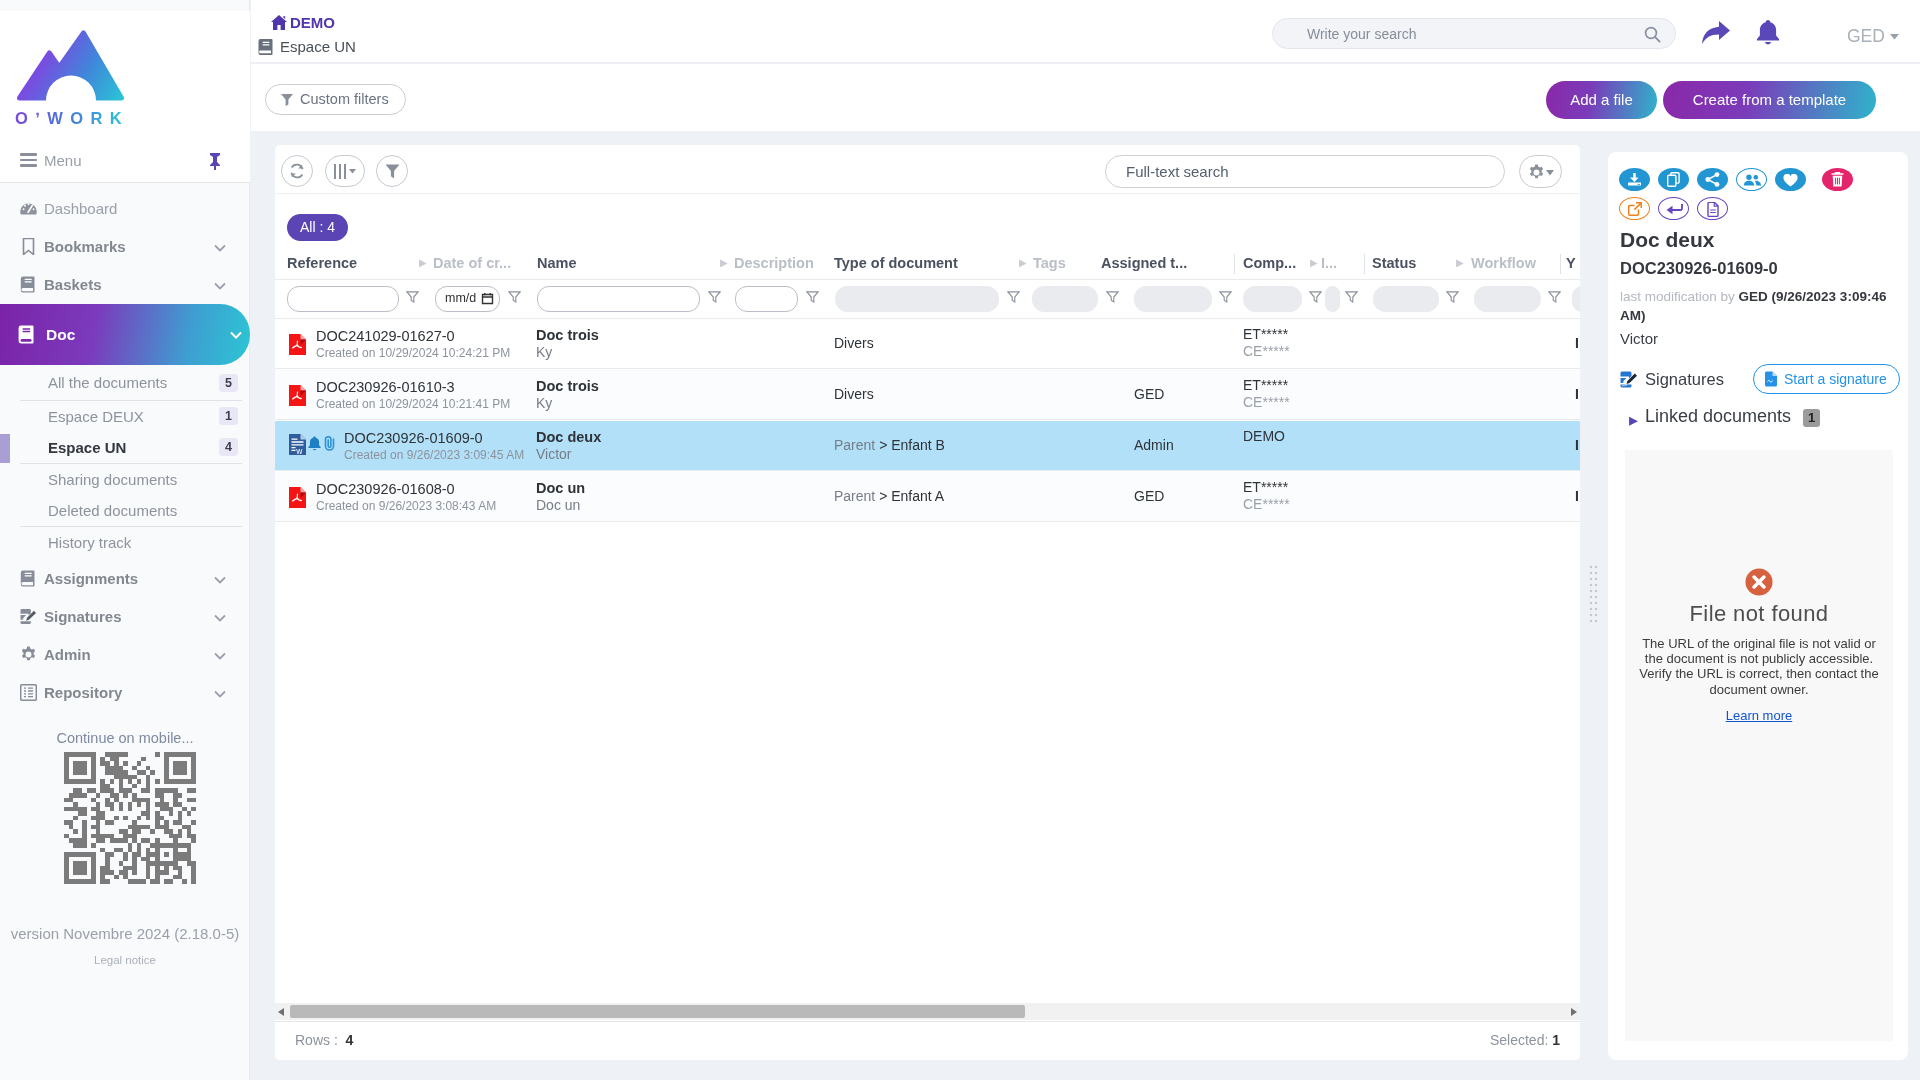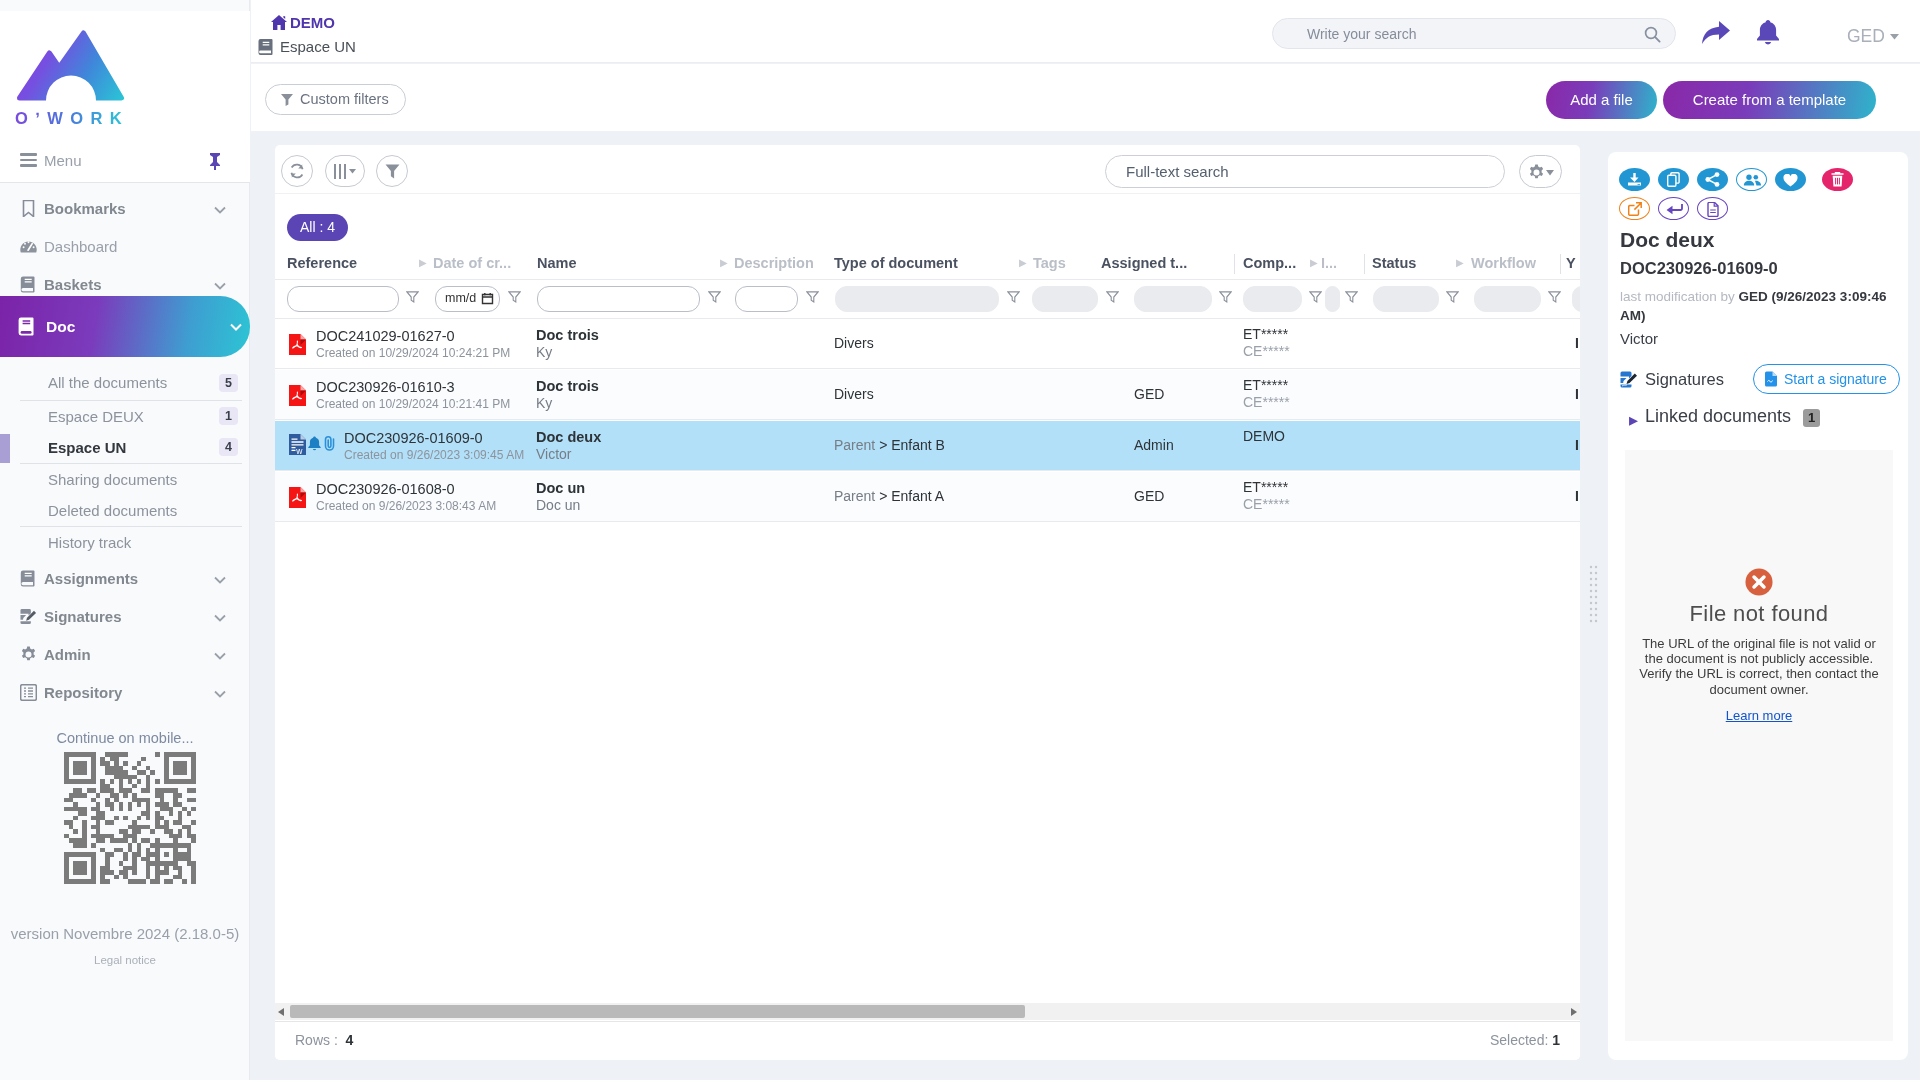--- a/index.html
+++ b/index.html
@@ -120,47 +120,47 @@
       <span></span>
       <span></span>
       <span></span>
     </div>
   <span class="mtxt">Menu</span>
   <svg style="position:absolute;right:28px;top:12px" width="14" height="18" viewBox="0 0 14 18">
       <path d="M2 1 h10 v2 l-3 2 v5 l3 3 v1 H2 v-1 l3-3 V5 L2 3 Z M6 14 h2 v4 h-2 Z" fill="#5b45b4"></path>
     </svg>
 </div>
 <div class="nav" style="top:190px;">
-  <div class="nav-item">
-    <svg class="nico" viewBox="0 0 17 17">
-        <path d="M3.5 0.5 h10 v16 l-5-4 l-5 4 Z" fill="none" stroke="#878d98" stroke-width="1.6"></path>
-      </svg>
-    Bookmarks<svg class="chev" viewBox="0 0 12 8">
-        <path d="M1 1.5 l5 5 l5-5" fill="none" stroke="#9aa0aa" stroke-width="1.8"></path>
-      </svg></div>
   <div class="nav-item" style="font-weight:normal;color:#9aa0aa;">
     <svg class="nico" viewBox="0 0 17 17">
         <path d="M0.8 14.6 A8.2 8.2 0 1 1 16.2 14.6 Z" fill="#8d939c"></path>
         <path d="M8.1 12.2 L12.2 5.6" stroke="#fff" stroke-width="1.7" stroke-linecap="round"></path>
         <circle cx="3.6" cy="9.3" r="0.95" fill="#fff"></circle>
         <circle cx="5" cy="5.7" r="0.95" fill="#fff"></circle>
         <circle cx="8.5" cy="4.2" r="0.95" fill="#fff"></circle>
         <circle cx="13.6" cy="9.3" r="0.95" fill="#fff"></circle>
       </svg>
     Dashboard</div>
   <div class="nav-item">
     <svg class="nico" viewBox="0 0 17 17">
+        <path d="M3.5 0.5 h10 v16 l-5-4 l-5 4 Z" fill="none" stroke="#878d98" stroke-width="1.6"></path>
+      </svg>
+    Bookmarks<svg class="chev" viewBox="0 0 12 8">
+        <path d="M1 1.5 l5 5 l5-5" fill="none" stroke="#9aa0aa" stroke-width="1.8"></path>
+      </svg></div>
+  <div class="nav-item">
+    <svg class="nico" viewBox="0 0 17 17">
         <path d="M3 0.5 h10.5 a1 1 0 0 1 1 1 v14 a1 1 0 0 1 -1 1 H3 a2.2 2.2 0 0 1 -2.2-2.2 V2.7 A2.2 2.2 0 0 1 3 0.5 Z M3 12 a1.6 1.6 0 0 0 0 3.2 h10 V12 Z" fill="#878d98" fill-rule="evenodd"></path>
         <path d="M4.7 3.4 h7 M4.7 5.8 h7" stroke="#fff" stroke-width="1.2"></path>
       </svg>
     Baskets<svg class="chev" viewBox="0 0 12 8">
         <path d="M1 1.5 l5 5 l5-5" fill="none" stroke="#9aa0aa" stroke-width="1.8"></path>
       </svg></div>
 </div>
-<div class="docactive" style="top:296px;text-decoration:underline;">
+<div class="docactive" style="top:304px;text-decoration:underline;">
   <svg style="position:absolute;left:18px;top:21px;" width="16" height="19" viewBox="0 0 16 19">
       <path d="M3 0.5 h11.5 a1 1 0 0 1 1 1 v16 a1 1 0 0 1 -1 1 H3 a2.4 2.4 0 0 1 -2.4-2.4 V2.9 A2.4 2.4 0 0 1 3 0.5 Z" fill="#fff"></path>
       <path d="M4.6 3.9 h7.6 M4.6 6.6 h7.6" stroke="#7b28ab" stroke-width="1.5"></path>
       <rect x="2.6" y="14" width="11" height="2.8" rx="1.4" fill="#7b28ab"></rect>
     </svg>
   <span style="position:absolute;left:46px;top:22px;font-size:15.5px;font-weight:bold;">Doc</span>
   <svg class="chev" style="position:absolute;right:8px;top:27px;width:12px;height:8px;" viewBox="0 0 12 8">
       <path d="M1 1.5 l5 5 l5-5" fill="none" stroke="#fff" stroke-width="2"></path>
     </svg>
 </div>

